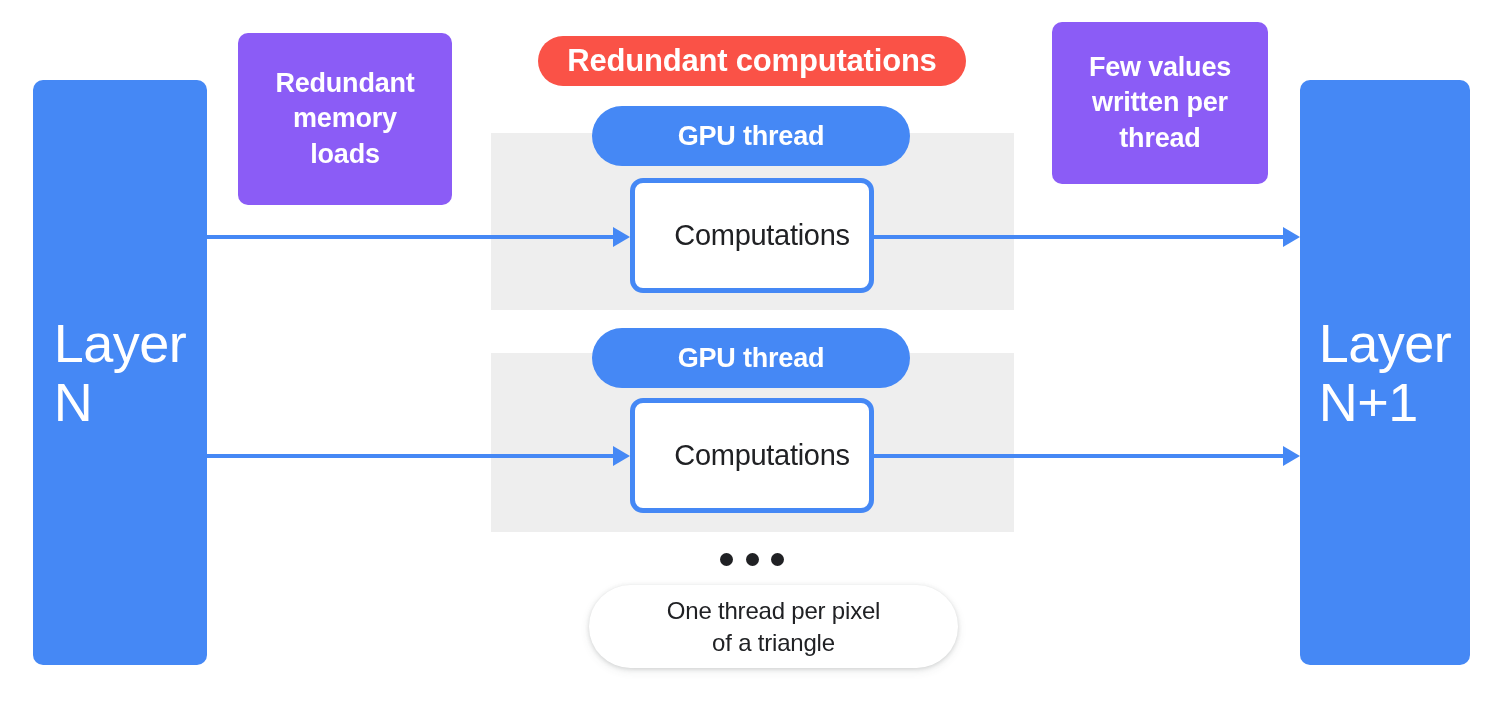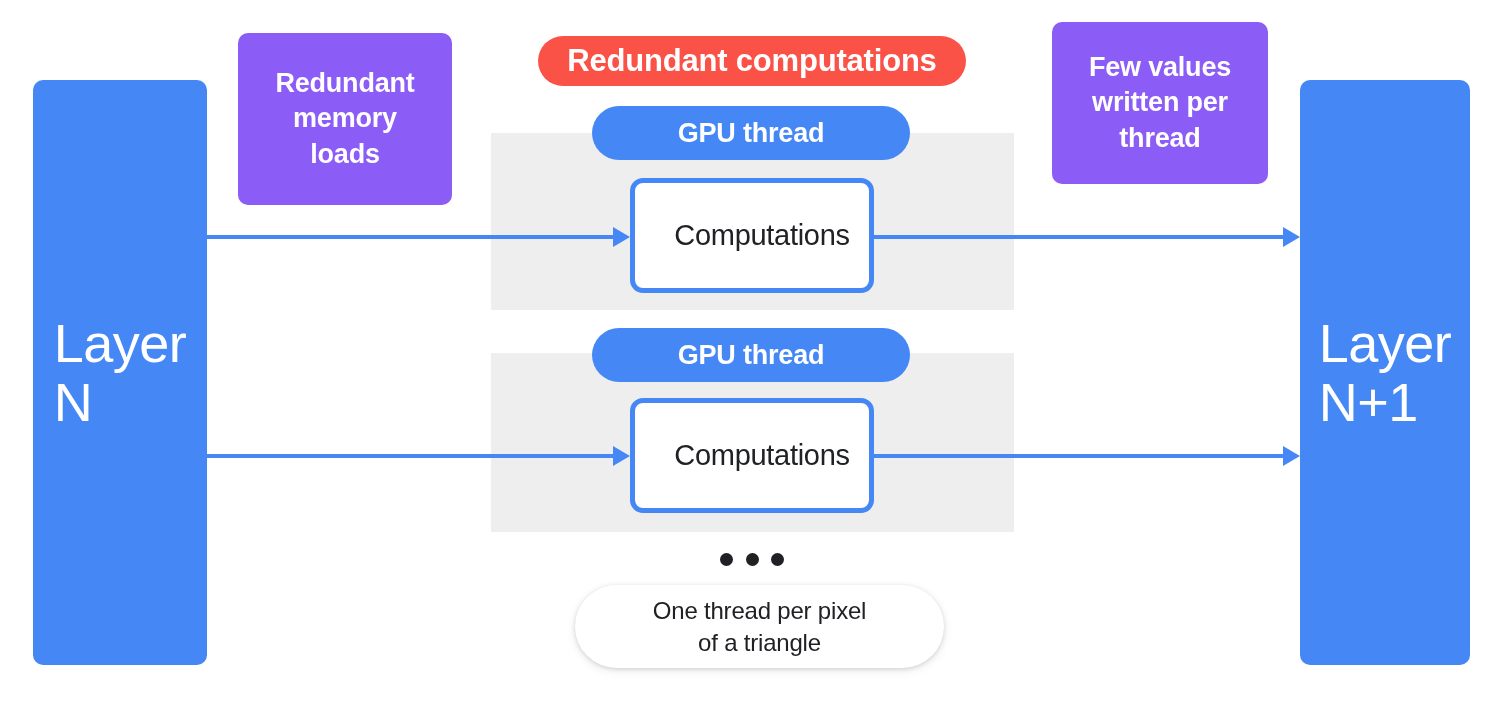--- a/index.html
+++ b/index.html
@@ -90,21 +90,21 @@
     background: #eeeeee;
   }
   #thread-band-1 { top: 133px; height: 177px; }
   #thread-band-2 { top: 353px; height: 179px; }
 
   
   .blue-pill {
     position: absolute;
     left: 592px;
     width: 318px;
-    height: 54px;
+    height: 60px;
     background: #4588f5;
     border-radius: 999px;
     display: flex;
     align-items: center;
     justify-content: center;
     box-sizing: border-box;
   }
   .blue-pill-label {
     color: #ffffff;
     font-size: 27px;
@@ -185,21 +185,21 @@
   .dot {
     width: 13px;
     height: 13px;
     border-radius: 50%;
     background: #202124;
   }
 
   
   #caption-pill {
     position: absolute;
-    left: 575px;
+    left: 589px;
     top: 585px;
     width: 369px;
     height: 83px;
     background: #ffffff;
     border-radius: 999px;
     box-shadow: 0 1px 4px rgba(60,64,67,0.18), 0 3px 10px rgba(60,64,67,0.10);
     display: flex;
     align-items: center;
     justify-content: center;
     box-sizing: border-box;

